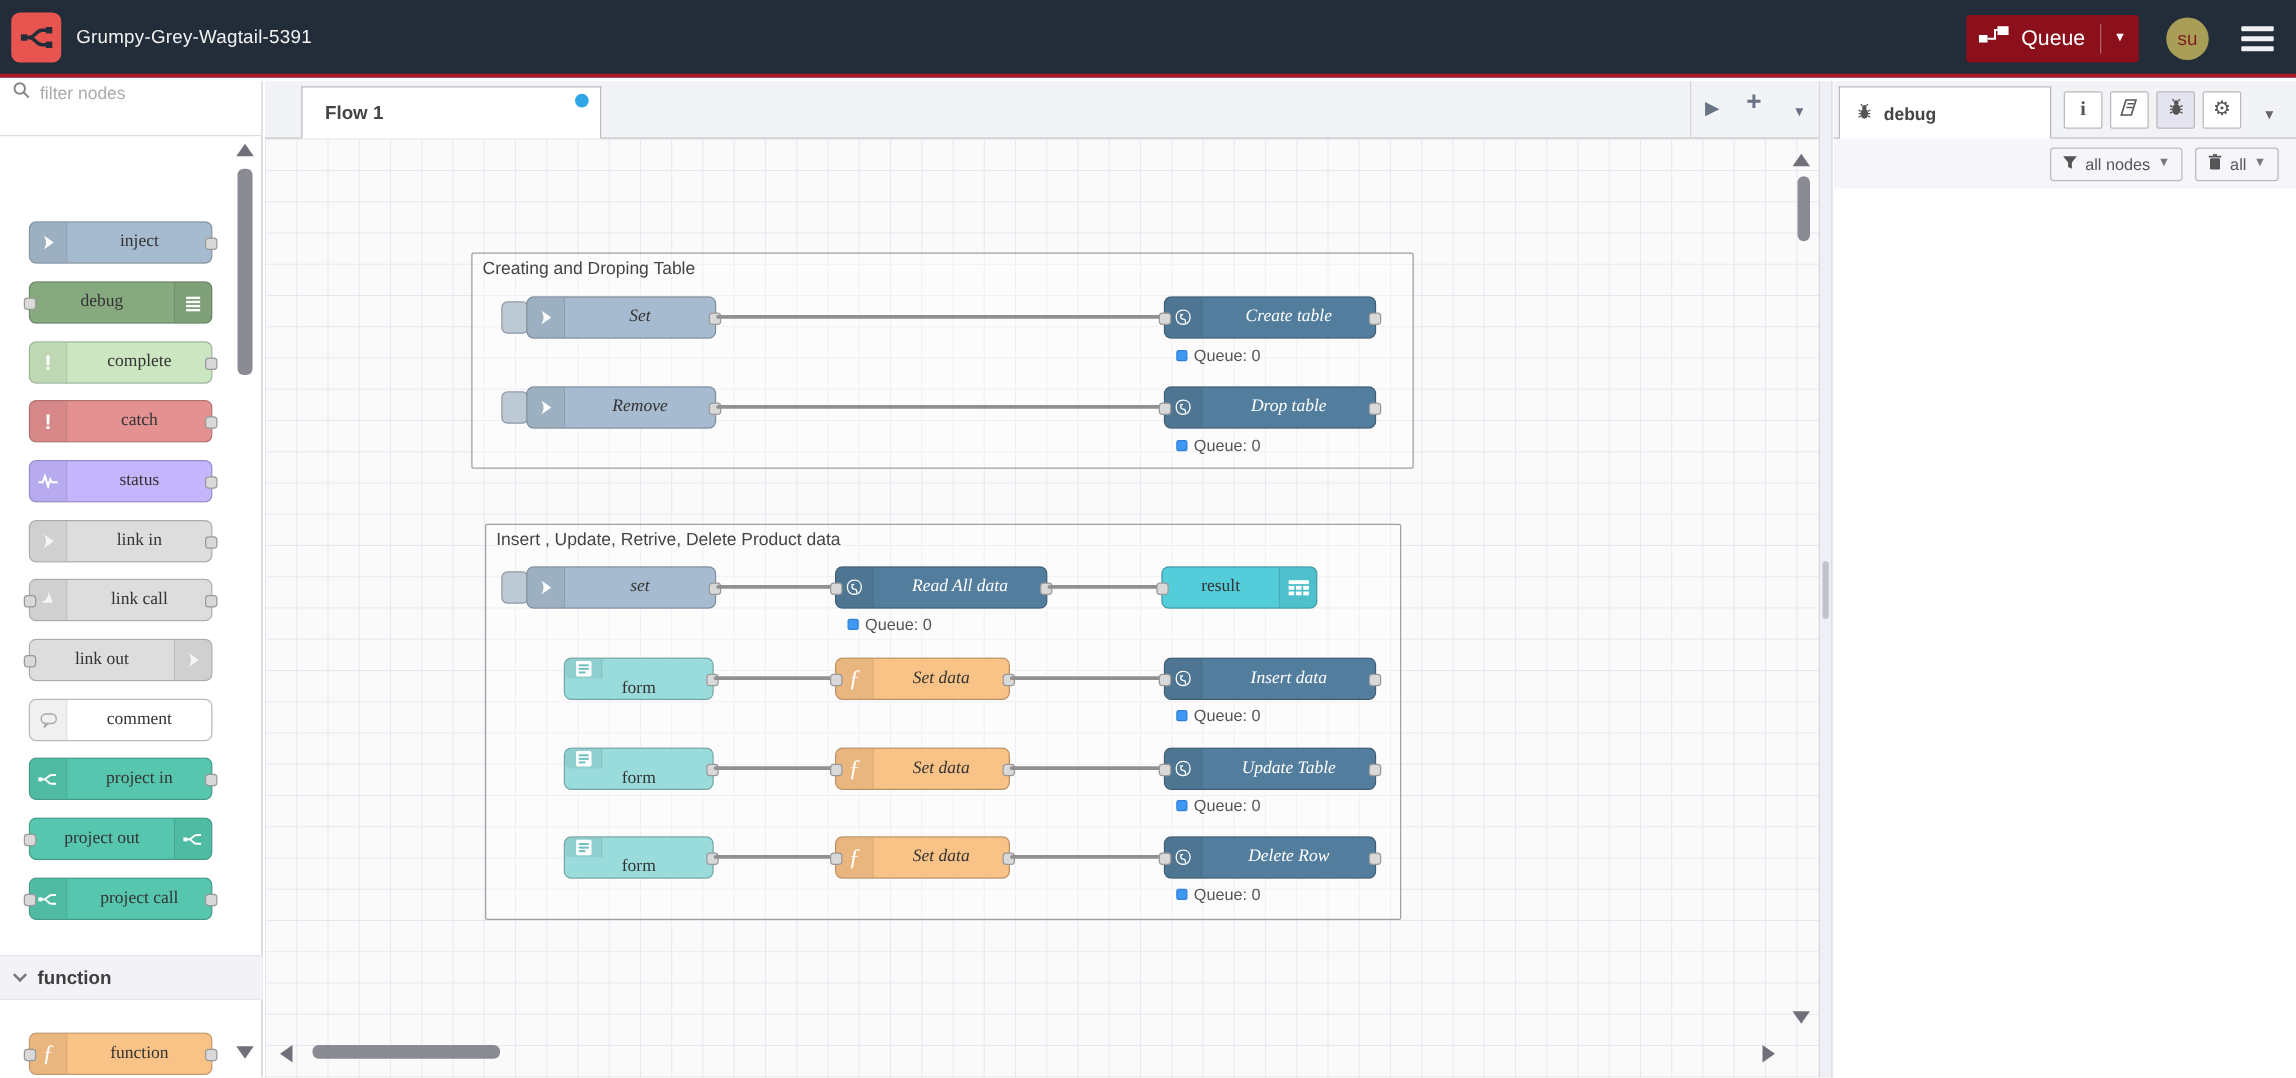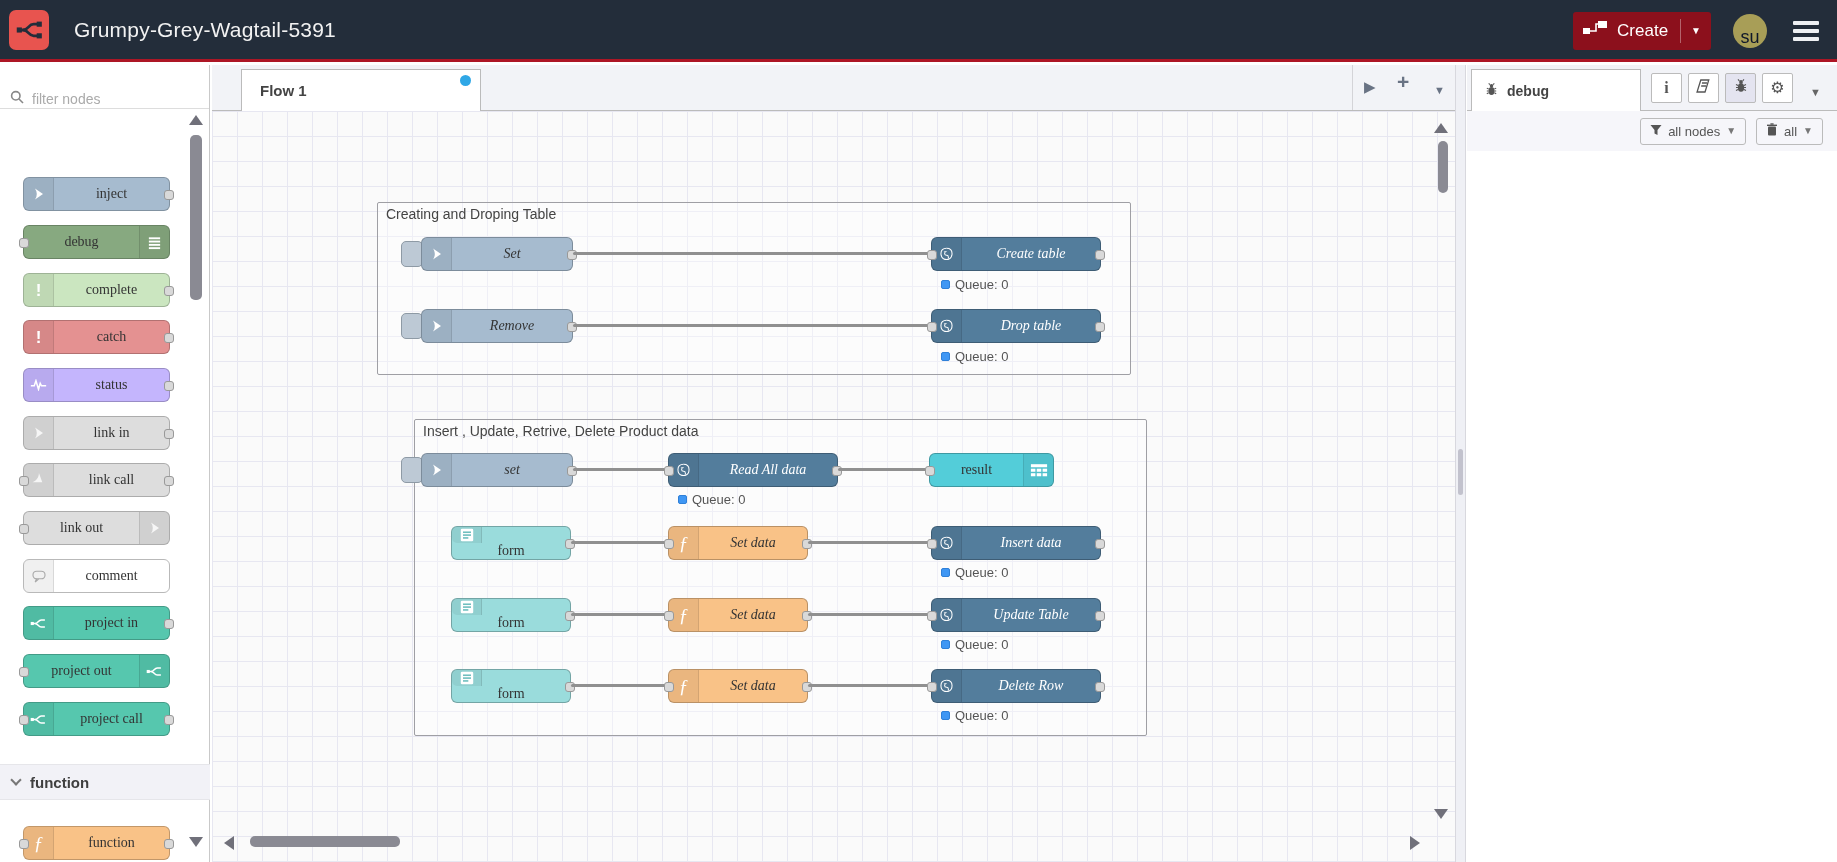--- a/index.html
+++ b/index.html
@@ -4,37 +4,37 @@
 <style>
   html,body{margin:0;padding:0;width:1837px;height:862px;overflow:hidden;
     font-family:"Liberation Sans",sans-serif;background:#fff;}
   *{box-sizing:border-box;}
 
   
   #header{position:absolute;left:0;top:0;width:1837px;height:62px;background:#232d3a;
     border-bottom:3px solid #ad1625;display:flex;align-items:center;}
   #logo{width:40px;height:40px;border-radius:7px;background:#e8544f;margin-left:9px;
     display:flex;align-items:center;justify-content:center;}
-  #app-title{color:#f2f2f2;font-size:21px;margin-left:25px;letter-spacing:.2px;}
+  #app-title{color:#f2f2f2;font-size:15px;margin-left:12px;letter-spacing:.2px;}
   #header-right{position:absolute;right:14px;top:0;height:62px;display:flex;align-items:center;gap:22px;}
   #deploy-btn{background:#8c101c;border-radius:3px;height:38px;display:flex;align-items:center;
     color:#fff;font-size:17px;padding:0 10px;cursor:pointer;}
   #deploy-btn .dep-label{margin:0 12px 0 10px;}
   #deploy-btn .dep-sep{width:1px;height:24px;background:rgba(255,255,255,.35);margin-right:10px;}
   .chev{display:inline-block;color:inherit;font-size:10px;line-height:1;}
-  #avatar{width:34px;height:34px;border-radius:50%;background:#a89e57;color:#0f172a;font-size:18px;
-    display:flex;align-items:flex-end;justify-content:center;cursor:pointer;}
+  #avatar{width:34px;height:34px;border-radius:50%;background:#a89e57;color:#7f1d1d;font-size:15px;
+    display:flex;align-items:center;justify-content:center;cursor:pointer;}
   #hamburger{display:flex;flex-direction:column;gap:4px;cursor:pointer;padding:4px;}
   #hamburger span{display:block;width:26px;height:4px;background:#eef0f3;border-radius:1px;}
 
   
   #palette{position:absolute;left:0;top:65px;width:210px;height:797px;background:#fff;
     border-right:1px solid #c9c9c9;}
   #filter-row{position:absolute;left:0;top:0;width:100%;height:44px;background:#fff;
-    border-bottom:1px solid #ddd;display:flex;align-items:flex-end;padding-left:10px;gap:6px;}
+    border-bottom:1px solid #ddd;display:flex;align-items:flex-start;padding-left:10px;gap:6px;}
   #filter-input{border:none;outline:none;font-size:14px;color:#555;width:140px;
     font-family:"Liberation Sans",sans-serif;background:transparent;}
   #filter-input::placeholder{color:#aaa;}
   .pal-cat{position:absolute;left:0;width:210px;height:36px;background:#f2f2f7;
     border-top:1px solid #e6e6ea;border-bottom:1px solid #e6e6ea;display:flex;align-items:center;
     padding-left:12px;gap:10px;cursor:pointer;}
   .pal-cat .cat-chev{width:8px;height:8px;border-right:2px solid #777;border-bottom:2px solid #777;
     transform:rotate(45deg);margin-top:-4px;}
   .pal-cat .cat-label{font-size:15px;font-weight:bold;color:#3f3f3f;}
   .pal-node{position:absolute;left:23px;width:147px;height:34px;border-radius:6px;
@@ -134,21 +134,21 @@
   <div id="app-title">Grumpy-Grey-Wagtail-5391</div>
   <div id="header-right">
     <div id="deploy-btn">
       <span>
         <svg width="24" height="17" viewBox="0 0 24 17">
           <rect x="0" y="8" width="7" height="6" fill="#fff"></rect>
           <path d="M7 11h6V4h3" stroke="#fff" stroke-width="1.6" fill="none"></path>
           <rect x="15" y="1" width="9" height="7" fill="#fff"></rect>
         </svg>
       </span>
-      <span class="dep-label">Create</span>
+      <span class="dep-label">Queue</span>
       <span class="dep-sep"></span>
       <span class="chev">▼</span>
     </div>
     <div id="avatar">
       <span>su</span>
     </div>
     <div id="hamburger">
       <span></span>
       <span></span>
       <span></span>
@@ -372,21 +372,21 @@
     </span>
     <span class="nlabel white it">Drop table</span>
     <span class="port l"></span>
     <span class="port r"></span>
   </div>
   <div class="status" style="left:729px;top:238px;">
     <span class="qdot"></span>
     <span>Queue: 0</span>
   </div>
 
-  <div class="group" style="left:202px;top:308px;width:733px;height:317px;">
+  <div class="group" style="left:176px;top:308px;width:733px;height:317px;">
     <div class="gtitle">Insert , Update, Retrive, Delete Product data</div>
   </div>
 
   <div class="inject-btn" style="left:189px;top:346px;"></div>
   <div class="node c-inject" style="left:209px;top:342px;width:152px;">
     <span class="icon-box">
       <svg width="16" height="16" viewBox="0 0 20 20">
           <path d="M5 3l10 7-10 7c3-4.5 3-9.5 0-14z" fill="#fff"></path>
         </svg>
     </span>

